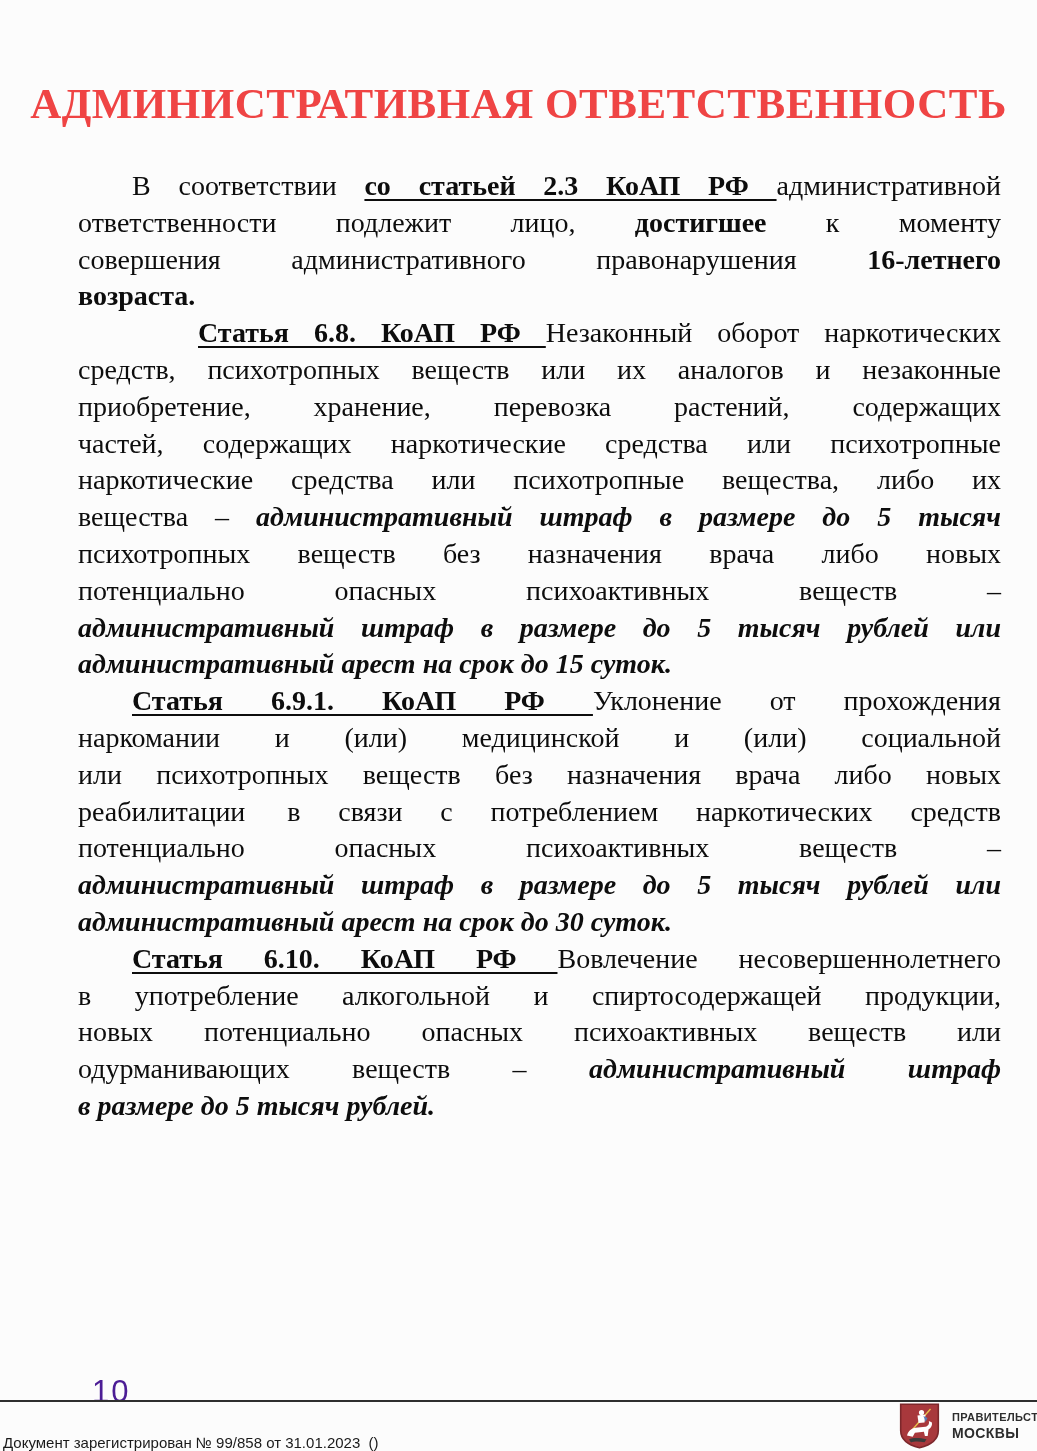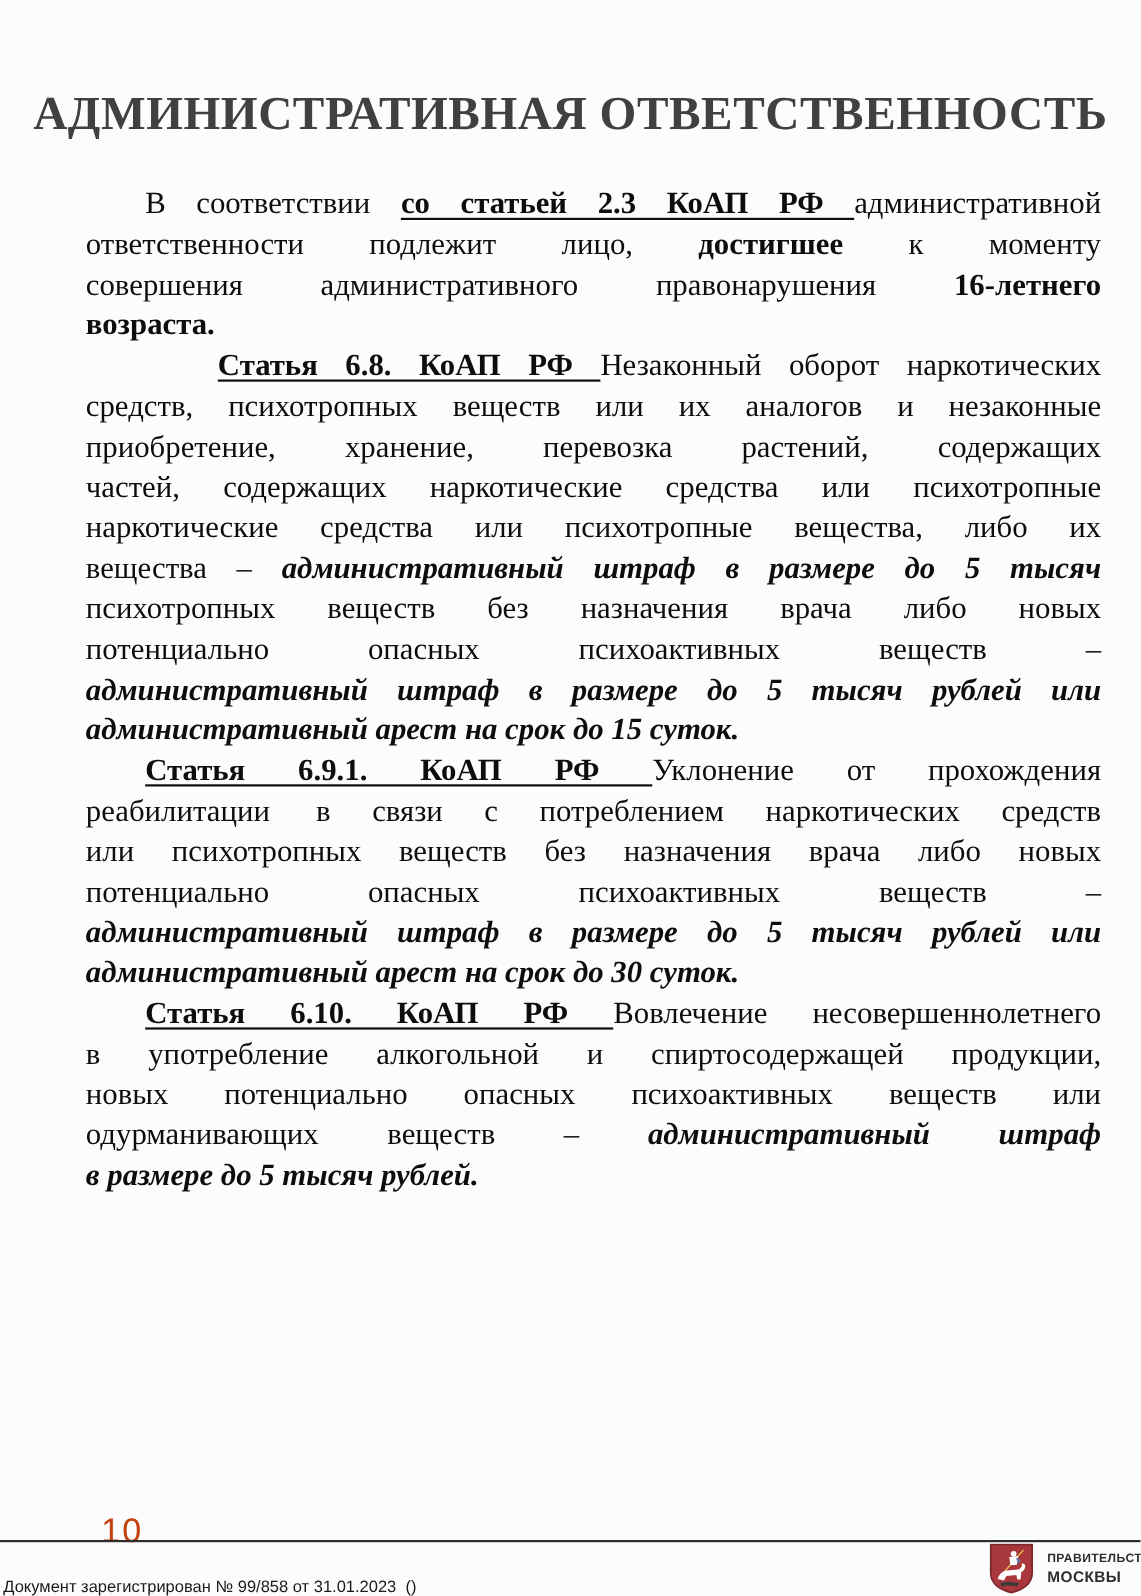--- a/index.html
+++ b/index.html
@@ -81,21 +81,21 @@
     font-family: "Liberation Sans", sans-serif;
     font-weight: bold;
     color: #2d2d2d;
   }
   .gov-text .l1 { font-size: 11px; letter-spacing: 0.4px; line-height: 15px; }
   .gov-text .l2 { font-size: 14px; letter-spacing: 0.4px; line-height: 17px; }
 </style>
 </head>
 <body>
 
-<div class="page-title" style="color: #404040;">АДМИНИСТРАТИВНАЯ ОТВЕТСТВЕННОСТЬ</div>
+<div class="page-title" style="color: #ef4444;">АДМИНИСТРАТИВНАЯ ОТВЕТСТВЕННОСТЬ</div>
 
 <div class="doc-body">
     <div class="para">
       <div class="line indent"><span class="run ">В соответствии </span><span class="run bu">со статьей 2.3 КоАП РФ&nbsp;</span><span class="run ">административной</span></div>
       <div class="line"><span class="run ">ответственности подлежит лицо, </span><span class="run b">достигшее</span><span class="run "> к моменту</span></div>
       <div class="line"><span class="run ">совершения административного правонарушения </span><span class="run b">16-летнего</span></div>
       <div class="line last"><span class="run b">возраста.</span></div>
     </div>
     <div class="para">
       <div class="line indent-lg"><span class="run bu">Статья 6.8. КоАП РФ&nbsp;</span><span class="run ">Незаконный оборот наркотических</span></div>
@@ -106,36 +106,37 @@
       <div class="line"><span class="run ">вещества – </span><span class="run bi">административный штраф в размере до 5 тысяч</span></div>
     </div>
     <div class="para">
       <div class="line"><span class="run ">психотропных веществ без назначения врача либо новых</span></div>
       <div class="line"><span class="run ">потенциально опасных психоактивных веществ –</span></div>
       <div class="line"><span class="run bi">административный штраф в размере до 5 тысяч рублей или</span></div>
       <div class="line last"><span class="run bi">административный арест на срок до 15 суток.</span></div>
     </div>
     <div class="para">
       <div class="line indent"><span class="run bu">Статья 6.9.1. КоАП РФ&nbsp;</span><span class="run ">Уклонение от прохождения</span></div>
+      <div class="line"><span class="run ">наркомании и (или) медицинской и (или) социальной</span></div>
+      <div class="line"><span class="run ">или психотропных веществ без назначения врача либо новых</span></div>
       <div class="line"><span class="run ">реабилитации  в связи с потреблением наркотических средств</span></div>
-      <div class="line"><span class="run ">или психотропных веществ без назначения врача либо новых</span></div>
       <div class="line"><span class="run ">потенциально опасных психоактивных веществ –</span></div>
       <div class="line"><span class="run bi">административный штраф в размере до 5 тысяч рублей или</span></div>
       <div class="line last"><span class="run bi">административный арест на срок до 30 суток.</span></div>
     </div>
     <div class="para">
       <div class="line indent"><span class="run bu">Статья 6.10. КоАП РФ&nbsp;</span><span class="run ">Вовлечение несовершеннолетнего</span></div>
       <div class="line"><span class="run ">в употребление алкогольной и спиртосодержащей продукции,</span></div>
       <div class="line"><span class="run ">новых потенциально опасных психоактивных веществ или</span></div>
       <div class="line"><span class="run ">одурманивающих веществ – </span><span class="run bi">административный штраф</span></div>
       <div class="line last"><span class="run bi">в размере до 5 тысяч рублей.</span></div>
     </div>
   </div>
 
-<div class="page-number" style="color: #c2410c;">10</div>
+<div class="page-number" style="color: #4c1d95;">10</div>
 
 <div class="footer-rule"></div>
 
 <div class="footer-meta">
   <div>Документ зарегистрирован № 99/858 от 31.01.2023  ()</div>
   
   
 </div>
 
 <div class="gov-logo">

